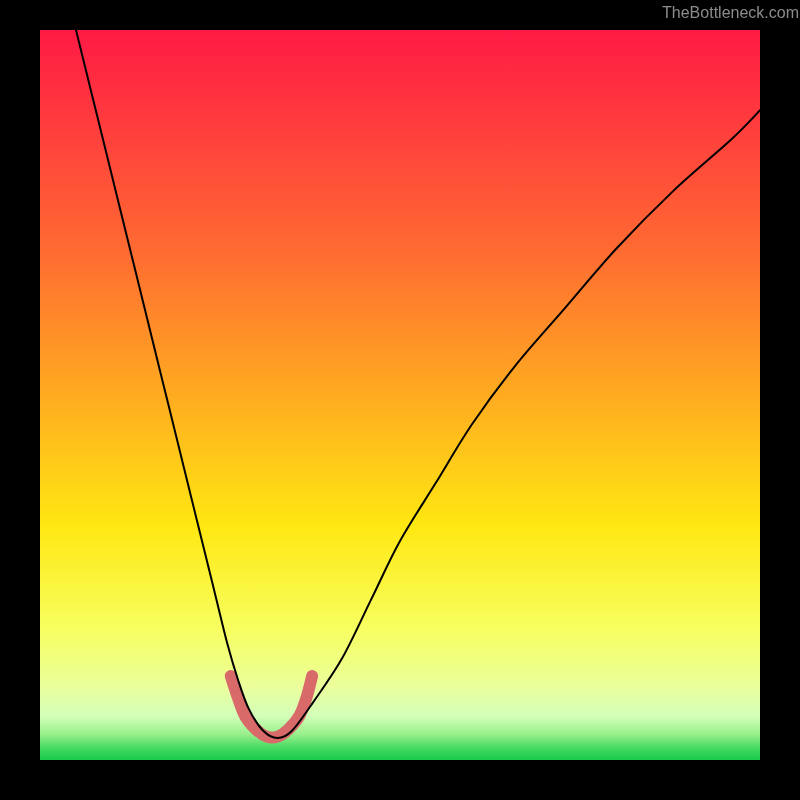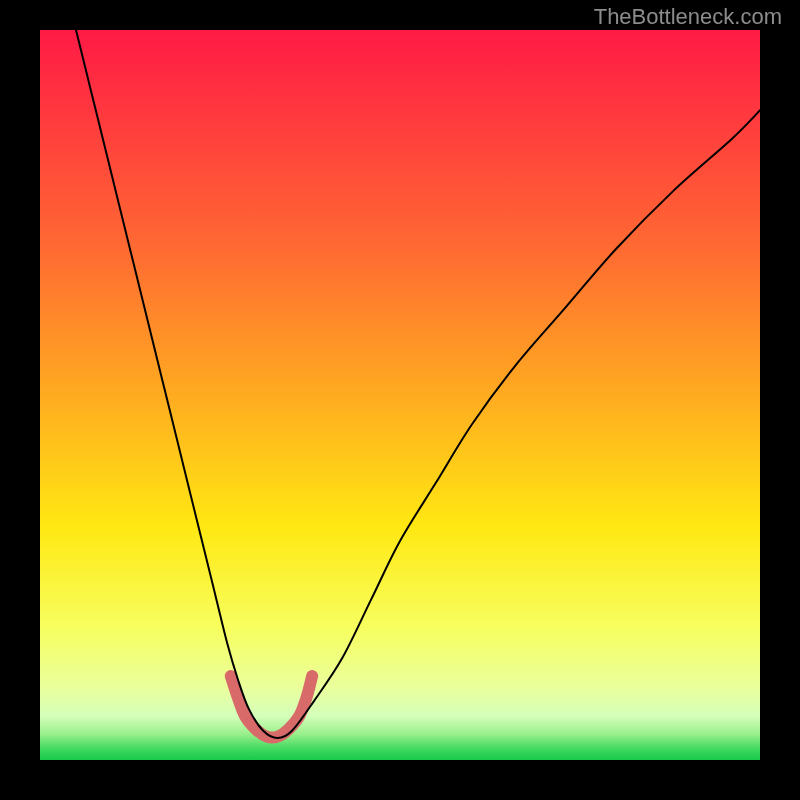--- a/index.html
+++ b/index.html
@@ -6,23 +6,23 @@
     margin: 0;
     padding: 0;
     width: 800px;
     height: 800px;
     background: #000;
     overflow: hidden;
   }
   .watermark {
     position: absolute;
     top: 4px;
-    right: 18px;
+    right: 1px;
     font-family: Arial, Helvetica, sans-serif;
-    font-size: 22px;
+    font-size: 16px;
     color: #8c8c8c;
     z-index: 20;
     font-weight: 500;
   }
   .chart-frame {
     position: absolute;
     left: 40px;
     top: 30px;
     width: 720px;
     height: 730px;

